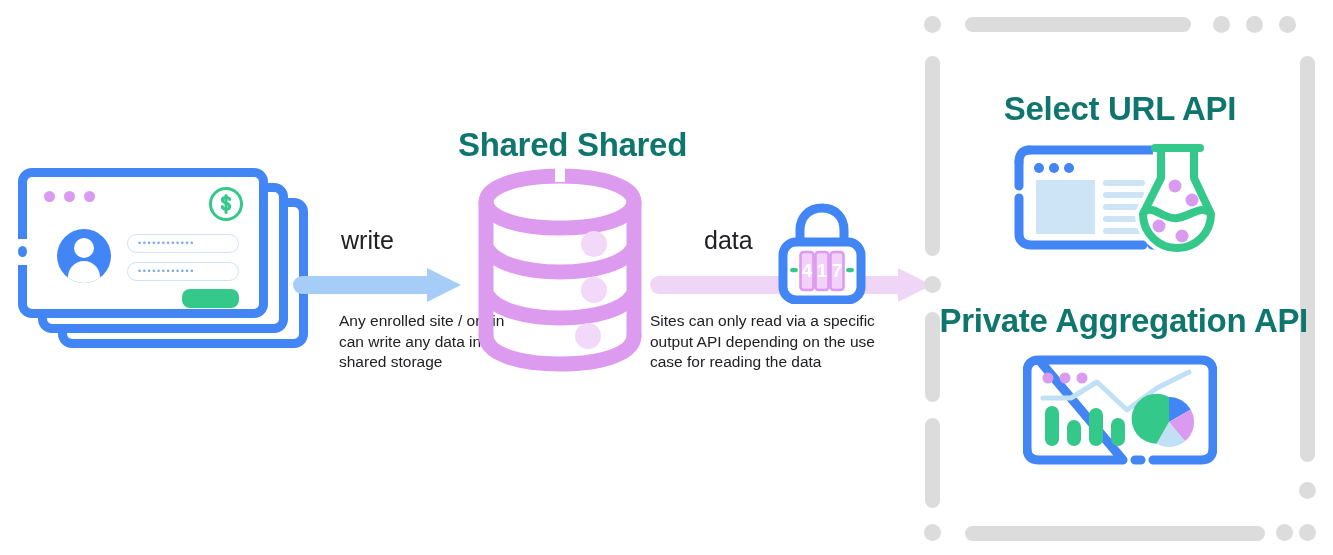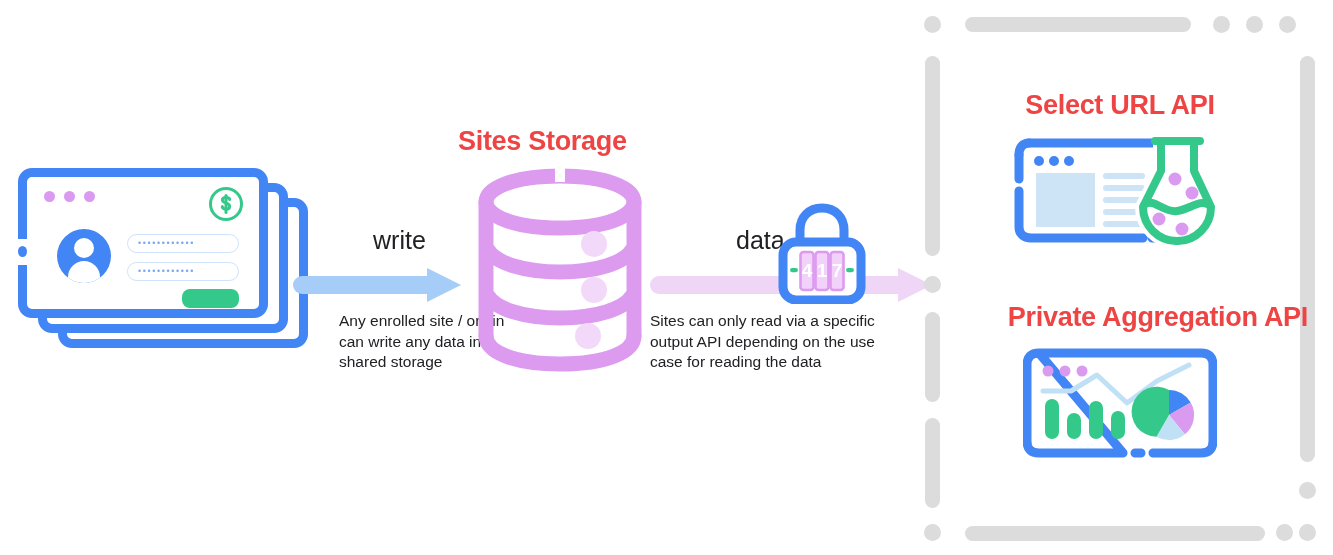--- a/index.html
+++ b/index.html
@@ -5,32 +5,31 @@
   html,body{margin:0;padding:0;background:#ffffff;}
   body{width:1333px;height:555px;font-family:"Liberation Sans",sans-serif;overflow:hidden;}
   #stage{position:relative;width:1333px;height:555px;background:#fff;}
 
   .abs{position:absolute;}
 
   
   .h-title{
     font-family:"Liberation Sans",sans-serif;
     font-weight:700;
-    font-size:27px;
-    color:#ef4444;
+    font-size:33px;
+    color:#0f766e;
     letter-spacing:-0.3px;
     white-space:nowrap;
   }
   .arrow-label{
     font-family:"Liberation Sans",sans-serif;
     font-weight:400;
     font-size:25px;
     color:#202124;
     white-space:nowrap;
-    margin-left:32px;
   }
   .caption{
     font-family:"Liberation Sans",sans-serif;
     font-weight:400;
     font-size:15.5px;
     line-height:1.33;
     color:#202124;
   }
 
   
@@ -144,21 +143,21 @@
 
     <div class="arrow-wrap" style="left:0px;top:40px;width:168px;height:34px;">
       <div class="arrow-shaft" style="left:0;top:8px;width:137px;background:#a5cdf7;"></div>
       <div class="arrow-head" style="left:134px;top:0px;border-left:34px solid #a5cdf7;"></div>
     </div>
 
     <div class="caption" style="position:absolute;left:15px;top:83px;width:172px;margin-left:31px;">Any enrolled site / origin can write any data into shared storage</div>
   </div>
 
   <div class="abs" style="left:458px;top:126px;">
-    <div class="h-title" style="position:absolute;left:0;top:0;">Sites Storage</div>
+    <div class="h-title" style="position:absolute;left:0;top:0;">Shared Shared</div>
 
     <div class="db" style="left:14px;top:40px;">
       <svg width="176" height="210" viewBox="0 0 176 210">
         <g fill="none" stroke="#dd9bf0" stroke-width="15" stroke-linecap="round">
 
           <path d="M88 10 C 42 10 14 22 14 36 C 14 50 42 62 88 62 C 134 62 162 50 162 36 C 162 22 134 10 88 10"></path>
 
           <path d="M14 36 V 170"></path>
           <path d="M162 36 V 170"></path>
 

